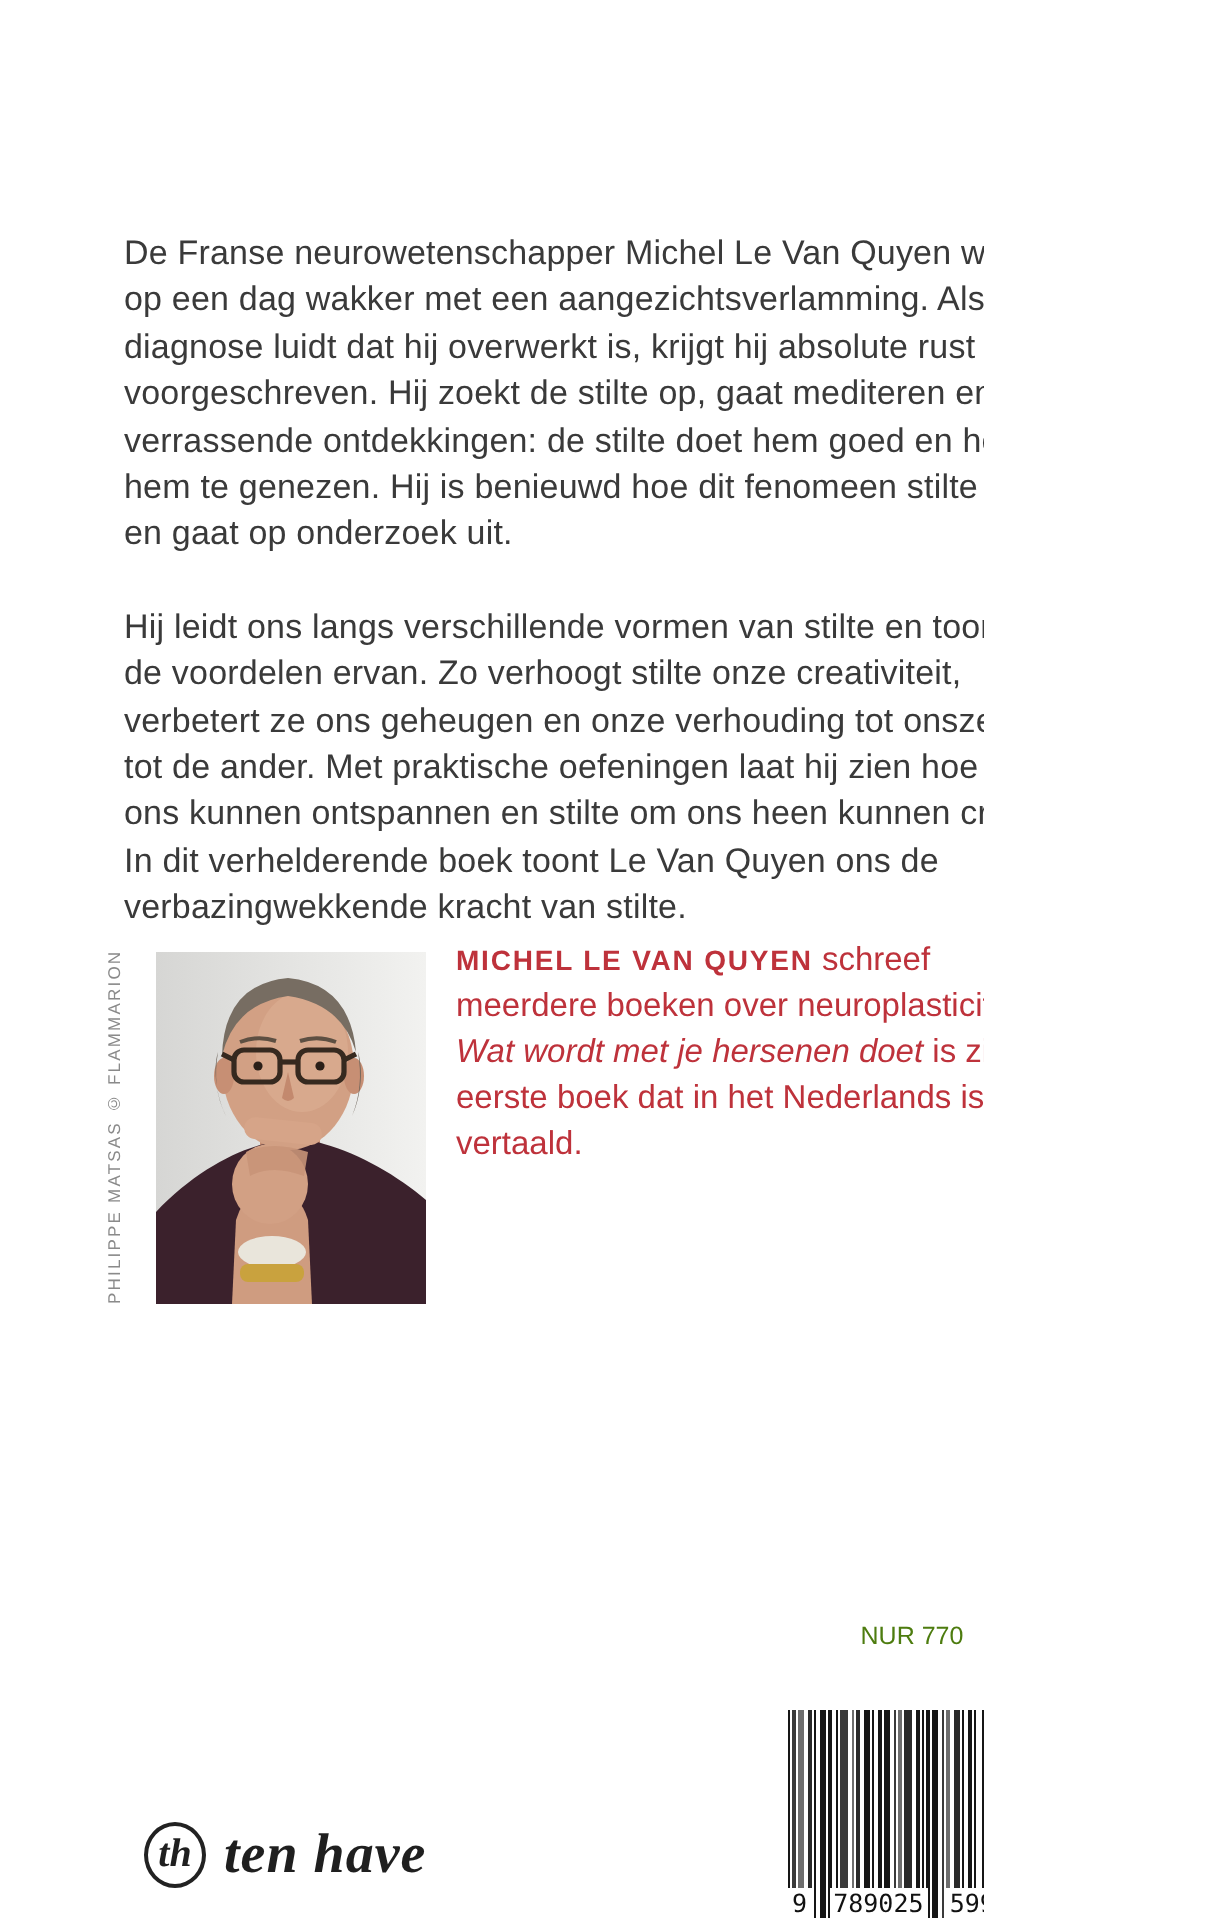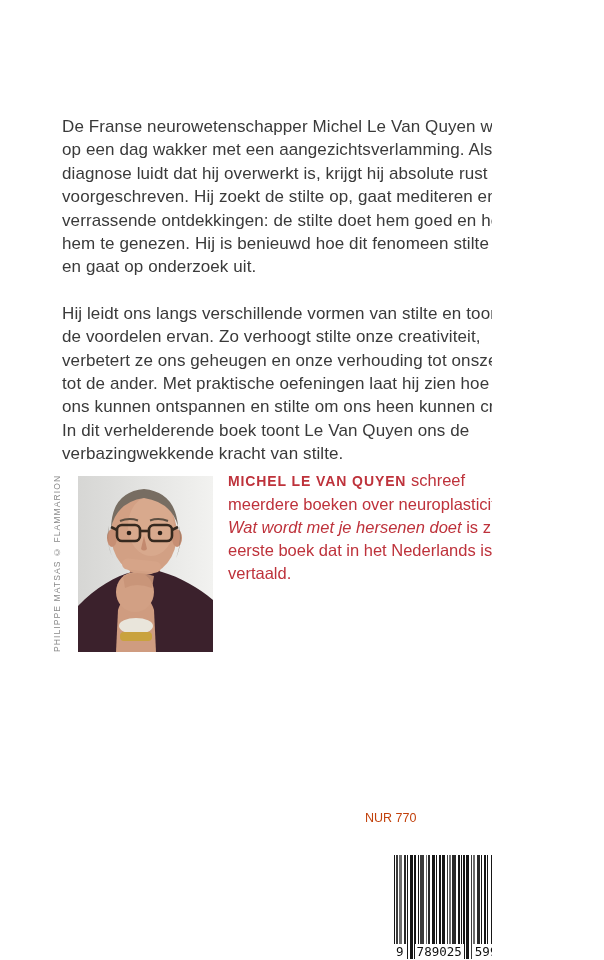--- a/index.html
+++ b/index.html
@@ -34,22 +34,22 @@
     position:absolute;left:228px;top:440px;width:300px;
     color:#be323b;
     font-size:16.5px;line-height:23px;
   }
   .author-bio .name{
     font-weight:bold;font-size:14px;letter-spacing:.9px;
   }
   .author-bio .book-title{font-style:italic;}
   
   .nur, .website{
-    position:absolute;left:365px;width:182px;text-align:left;
-    color:#c2410c;font-size:12.5px;line-height:18px;
+    position:absolute;left:365px;width:182px;text-align:center;
+    color:#4d7c0f;font-size:12.5px;line-height:18px;
   }
   .nur{top:780px;}
   .website{top:798px;}
   .barcode{
     position:absolute;left:394px;top:826px;width:128px;height:104px;
   }
   .barcode .bars{
     position:absolute;inset:0;display:flex;align-items:stretch;overflow:hidden;
   }
   .barcode .bars div{flex:none;height:100%;}
@@ -224,14 +224,18 @@
         <div style="width: 4px; background: rgb(58, 58, 58);"></div>
         <div style="width: 2px; background: transparent;"></div>
       </div>
     <div class="digits">
       <span>9</span>
       <span>789025</span>
       <span>599934</span>
     </div>
   </div>
 
+  <div class="publisher-logo">
+    <div class="logo-circle">th</div>
+    <div class="logo-name">ten have</div>
+  </div>
 
 </div>
 
 </body></html>

